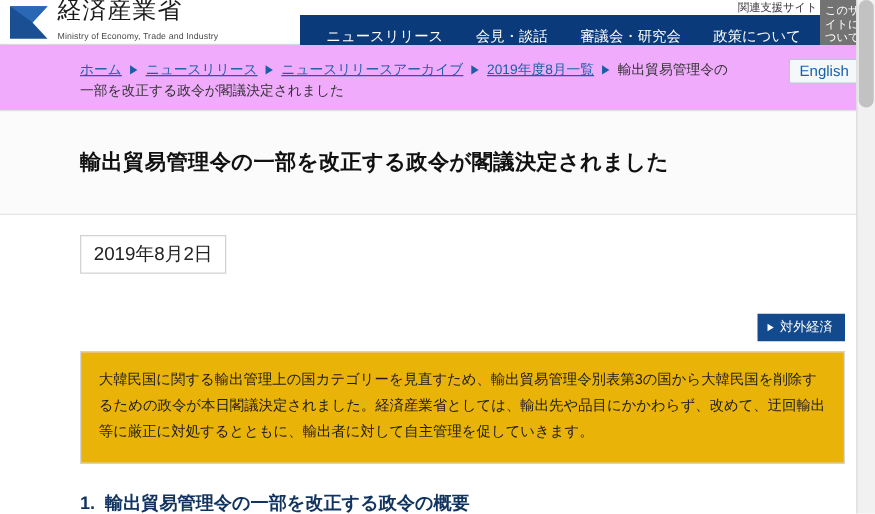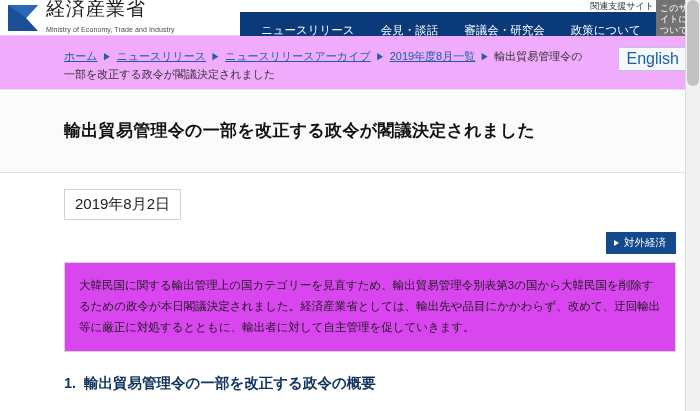--- a/index.html
+++ b/index.html
@@ -118,21 +118,21 @@
   .lang-box {
     position: absolute;
     right: 12px;
     top: 11px;
     display: flex;
   }
   .lang-btn {
     border: 1px solid #b9c6d4;
     background: #f4f8fb;
     color: #1b5fa8;
-    font-size: 16px;
+    font-size: 12px;
     padding: 2px 8px;
     border-radius: 2px;
     cursor: pointer;
   }
 
   
   .title-band {
     border-top: 1px solid #e3e3e3;
     border-bottom: 1px solid #e3e3e3;
     background: #fbfbfb;
@@ -166,34 +166,35 @@
     justify-content: flex-end;
   }
   .tag-btn {
     background: #134a8e;
     color: #fff;
     font-size: 10.5px;
     padding: 4px 10px 4px 8px;
     display: inline-flex;
     align-items: center;
     cursor: pointer;
+    margin-top: 20px;
   }
   .tag-btn .tri {
     display: inline-block;
     width: 0; height: 0;
     border-left: 5px solid #fff;
     border-top: 3.5px solid transparent;
     border-bottom: 3.5px solid transparent;
     margin-right: 5px;
   }
 
   .lead-box {
     margin-top: 8px;
     border: 1px solid #d7d7d7;
-    background: #d946ef;
+    background: #eab308;
     padding: 12px 14px;
     font-size: 11.5px;
     line-height: 1.85;
     color: #1c1c1c;
   }
 
   .sec-head {
     margin-top: 22px;
     border-bottom: 2px solid #2b5f9e;
     padding-bottom: 22px;

